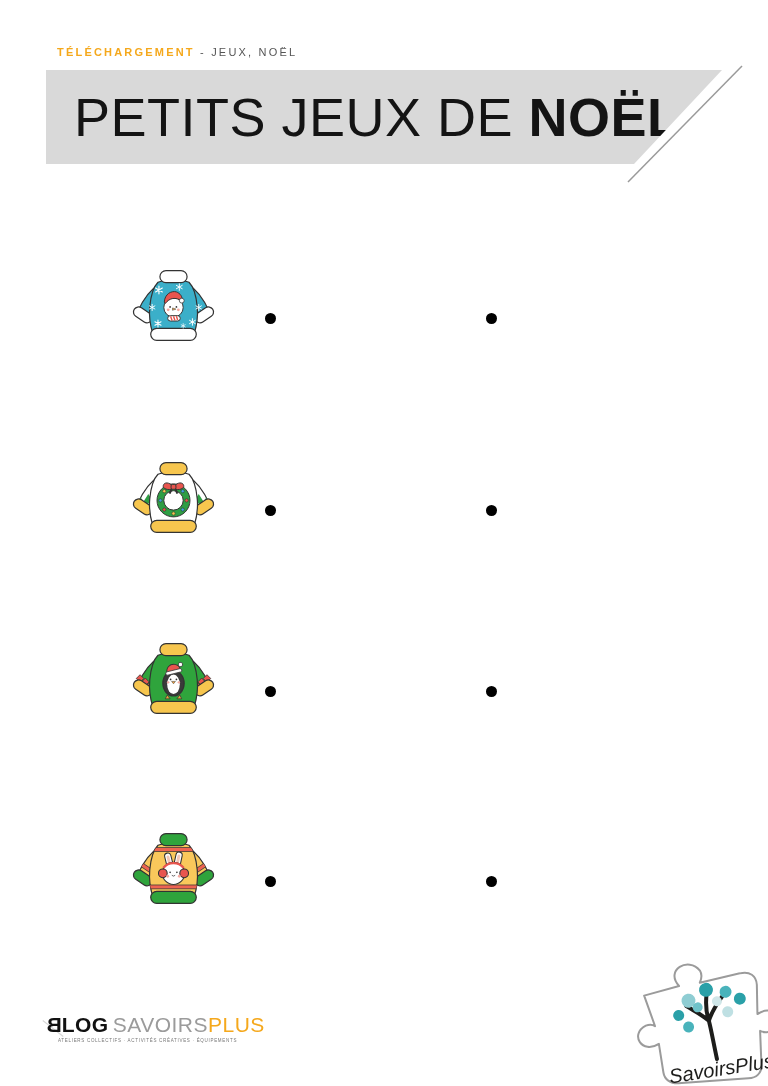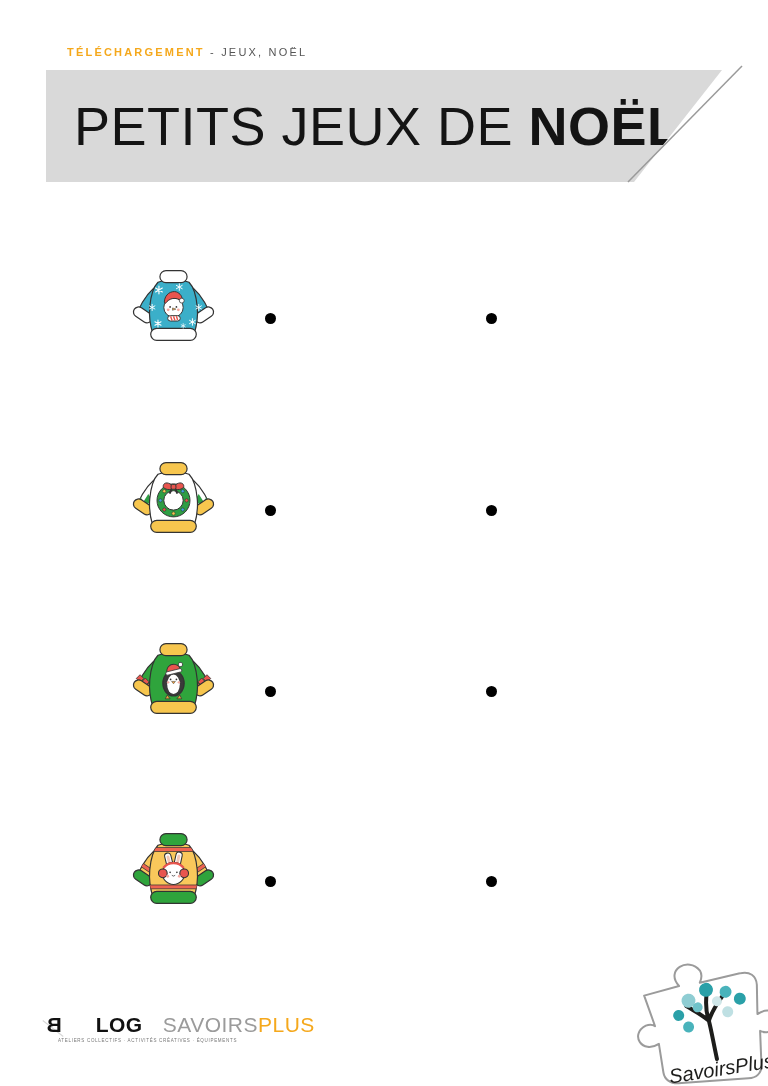--- a/index.html
+++ b/index.html
@@ -1,26 +1,26 @@
 <!DOCTYPE html>
 <html><head>
 <meta charset="utf-8">
 <style>
   html,body{margin:0;padding:0;background:#fff;}
   #page{
     position:relative;width:768px;height:1086px;background:#fff;overflow:hidden;
     font-family:"Liberation Sans",sans-serif;color:#1a1a1a;
   }
   
-  .breadcrumb{position:absolute;left:67px;top:46px;font-size:11px;font-weight:700;letter-spacing:2.2px;}
+  .breadcrumb{position:absolute;left:57px;top:46px;font-size:11px;font-weight:700;letter-spacing:2.2px;}
   .crumb-cat{color:#f5a81c;}
   .crumb-sep,.crumb-tags{color:#555;font-weight:400;}
   
   .banner{
-    position:absolute;left:46px;top:70px;width:676px;height:112px;background:#d9d9d9;
+    position:absolute;left:46px;top:70px;width:676px;height:94px;background:#d9d9d9;
     clip-path:polygon(0 0,100% 0,calc(100% - 88px) 100%,0 100%);
     display:flex;align-items:center;
   }
   .banner h1{
     margin:0 0 0 28px;font-size:54px;line-height:1;font-weight:100;letter-spacing:.5px;color:#141414;
     font-family:"Liberation Sans",sans-serif;white-space:pre;
   }
   .banner h1 .bold{font-weight:800;}
   .diag-line{position:absolute;left:618px;top:58px;pointer-events:none;}
   
@@ -30,22 +30,22 @@
   .half-img{position:absolute;top:0;}
   .half-img.left{left:125px;}
   .half-img.right{left:545px;}
   .dot{position:absolute;top:81px;width:11px;height:11px;border-radius:50%;background:#000;}
   .dot.left{left:265px;}
   .dot.right{left:486px;}
   
   .blog-logo{position:absolute;left:46px;top:1014px;line-height:1;}
   .blog-logo .line1{font-size:21px;letter-spacing:.5px;}
   .blog-b{display:inline-block;transform:scaleX(-1);font-weight:800;color:#111;}
-  .blog-rest{font-weight:800;color:#111;padding-left:34px;}
-  .blog-savoirs{color:#9b9b9b;font-weight:400;margin-left:20px;}
+  .blog-rest{font-weight:800;color:#111;}
+  .blog-savoirs{color:#9b9b9b;font-weight:400;margin-left:4px;}
   .blog-plus{color:#f5a81c;font-weight:400;}
   .blog-tagline{margin-top:4px;margin-left:12px;font-size:4.5px;letter-spacing:.7px;color:#777;}
   .blog-swoosh{position:absolute;left:-6px;top:14px;width:26px;height:1px;background:#d5d5d5;transform:rotate(38deg);}
   
   .brand-logo{position:absolute;left:626px;top:950px;}
   svg text{font-family:"Liberation Sans",sans-serif;}
 </style>
 </head>
 <body>
 

